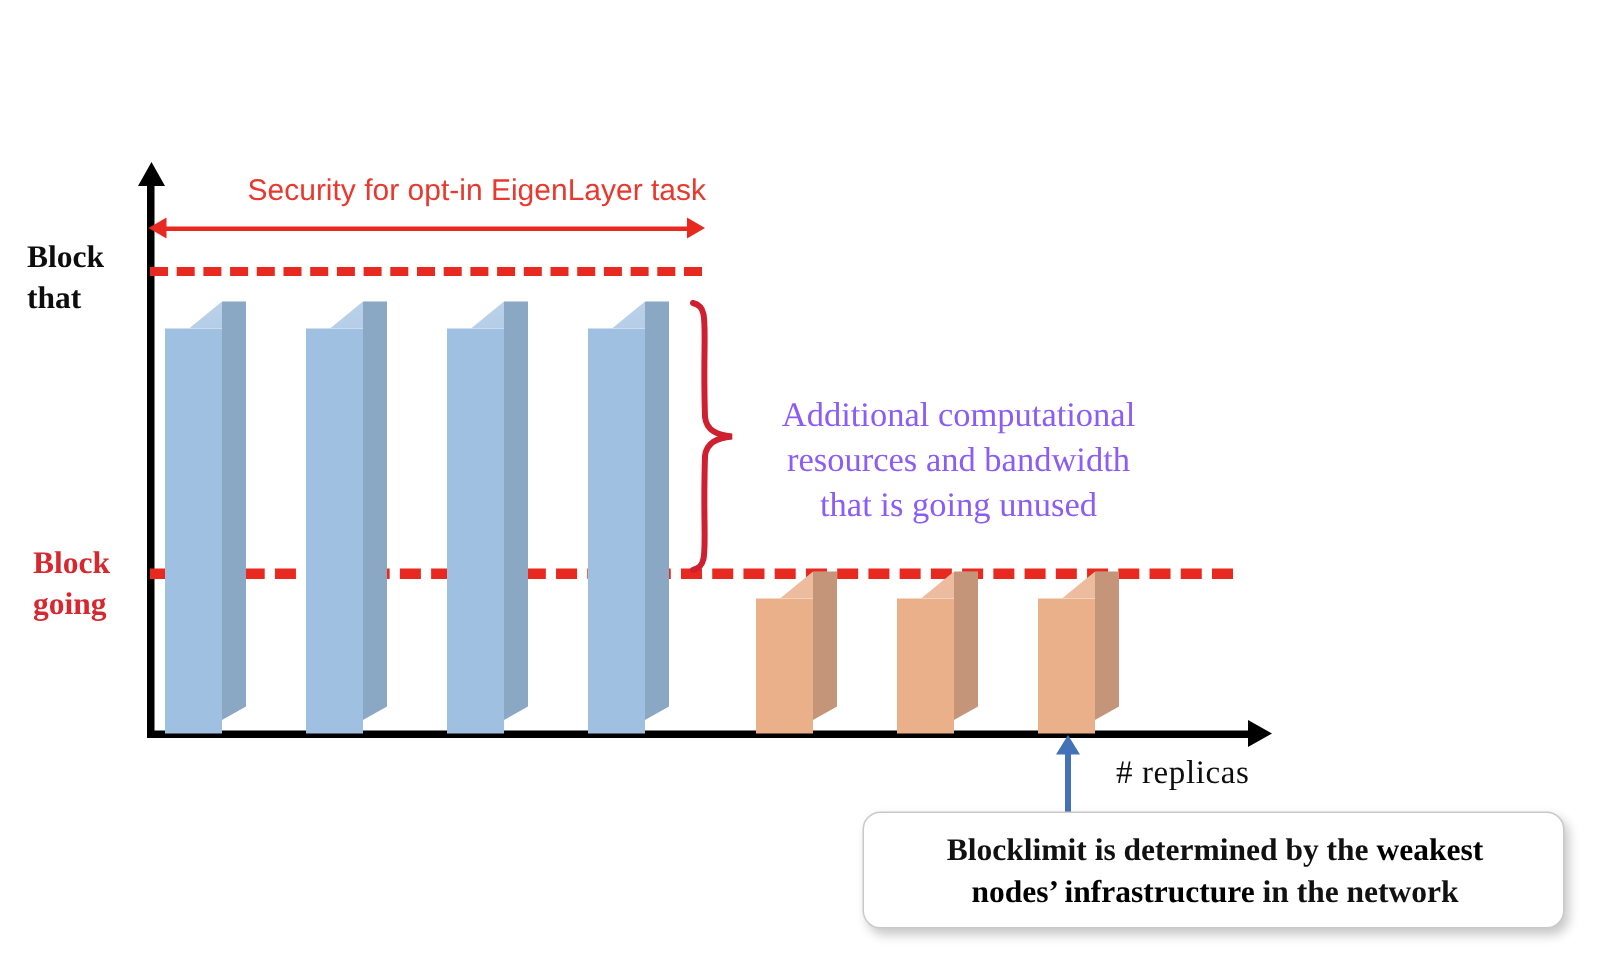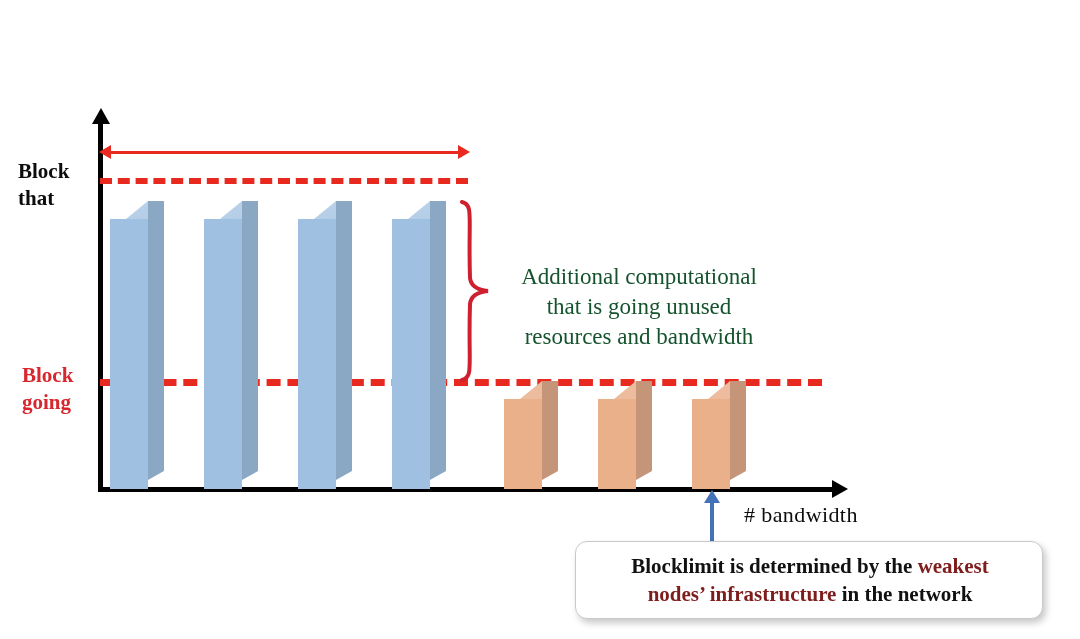--- a/index.html
+++ b/index.html
@@ -94,36 +94,36 @@
   }
   .bar-orange .cap{
     background:#edbb9d;
   }
 
   
   .brace{position:absolute;left:458px;top:200px;width:34px;height:182px;}
 
   .note{
     position:absolute;left:505px;top:262px;width:268px;
-    text-align:center;font-size:23px;color:#14532d;line-height:1.30;
+    text-align:center;font-size:23px;color:#8b5cf6;line-height:1.30;
   }
 
   
   .callout{
     position:absolute;left:575px;top:541px;width:468px;height:78px;
     background:#ffffff;border:1.5px solid #c9c9c9;border-radius:12px;
     box-shadow:3px 4px 7px rgba(0,0,0,.22);
     box-sizing:border-box;
   }
   .callout-text{
     position:absolute;left:0;top:11px;width:468px;
     text-align:center;font-size:21px;font-weight:bold;color:#111;
     line-height:1.33;
   }
-  .callout-text .hl{color:#7f1d1d;}
+  .callout-text .hl{color:#000000;}
   .pointer-line{
     position:absolute;left:710px;top:500px;width:4px;height:44px;background:#4472b8;
   }
   .pointer-head{
     position:absolute;left:704px;top:490px;width:0;height:0;
     border-left:8px solid transparent;border-right:8px solid transparent;
     border-bottom:13px solid #4472b8;
   }
 
   
@@ -159,20 +159,21 @@
     <div>Block</div>
     <div>going</div>
   </div>
 
   <div class="dash dash-top"></div>
   <div class="dash dash-limit"></div>
 
   <div class="span-line"></div>
   <div class="span-head-l"></div>
   <div class="span-head-r"></div>
+  <div class="span-caption">Security for opt-in EigenLayer task</div>
 
   <div class="bar bar-blue" style="left:110px;top:201px;width:54px;height:288px;">
     <div class="cap" style="clip-path:polygon(16px 18px, 38px 0px, 54px 0px, 38px 18px);"></div>
     <div class="side" style="left:38px;height:279px;clip-path:polygon(0 0,16px -9px,16px 270px,0 279px);"></div>
     <div class="front" style="height:270px;"></div>
   </div>
 
   <div class="bar bar-blue" style="left:204px;top:201px;width:54px;height:288px;">
     <div class="cap" style="clip-path:polygon(16px 18px, 38px 0px, 54px 0px, 38px 18px);"></div>
     <div class="side" style="left:38px;height:279px;clip-path:polygon(0 0,16px -9px,16px 270px,0 279px);"></div>
@@ -208,25 +209,25 @@
     <div class="side" style="left:38px;height:99px;clip-path:polygon(0 0,16px -9px,16px 90px,0 99px);"></div>
     <div class="front" style="height:90px;"></div>
   </div>
 
   <svg class="brace" viewBox="0 0 34 182">
     <path d="M4,2 C16,5 10,16 12,78 C13,87 20,90 30,91 C20,92 13,95 12,104 C10,166 16,177 4,180" fill="none" stroke="#cf2030" stroke-width="4" stroke-linecap="round"></path>
   </svg>
 
   <div class="note">
     <div>Additional computational</div>
+    <div>resources and bandwidth</div>
     <div>that is going unused</div>
-    <div>resources and bandwidth</div>
-  </div>
-
-  <div class="lbl-xaxis"># bandwidth</div>
+  </div>
+
+  <div class="lbl-xaxis"># replicas</div>
 
   <div class="pointer-line"></div>
   <div class="pointer-head"></div>
 
   <div class="callout">
     <div class="callout-text">
       <span>Blocklimit is determined by the </span><span class="hl">weakest</span><br>
       <span class="hl">nodes’ infrastructure</span><span> in the network</span>
     </div>
   </div>

